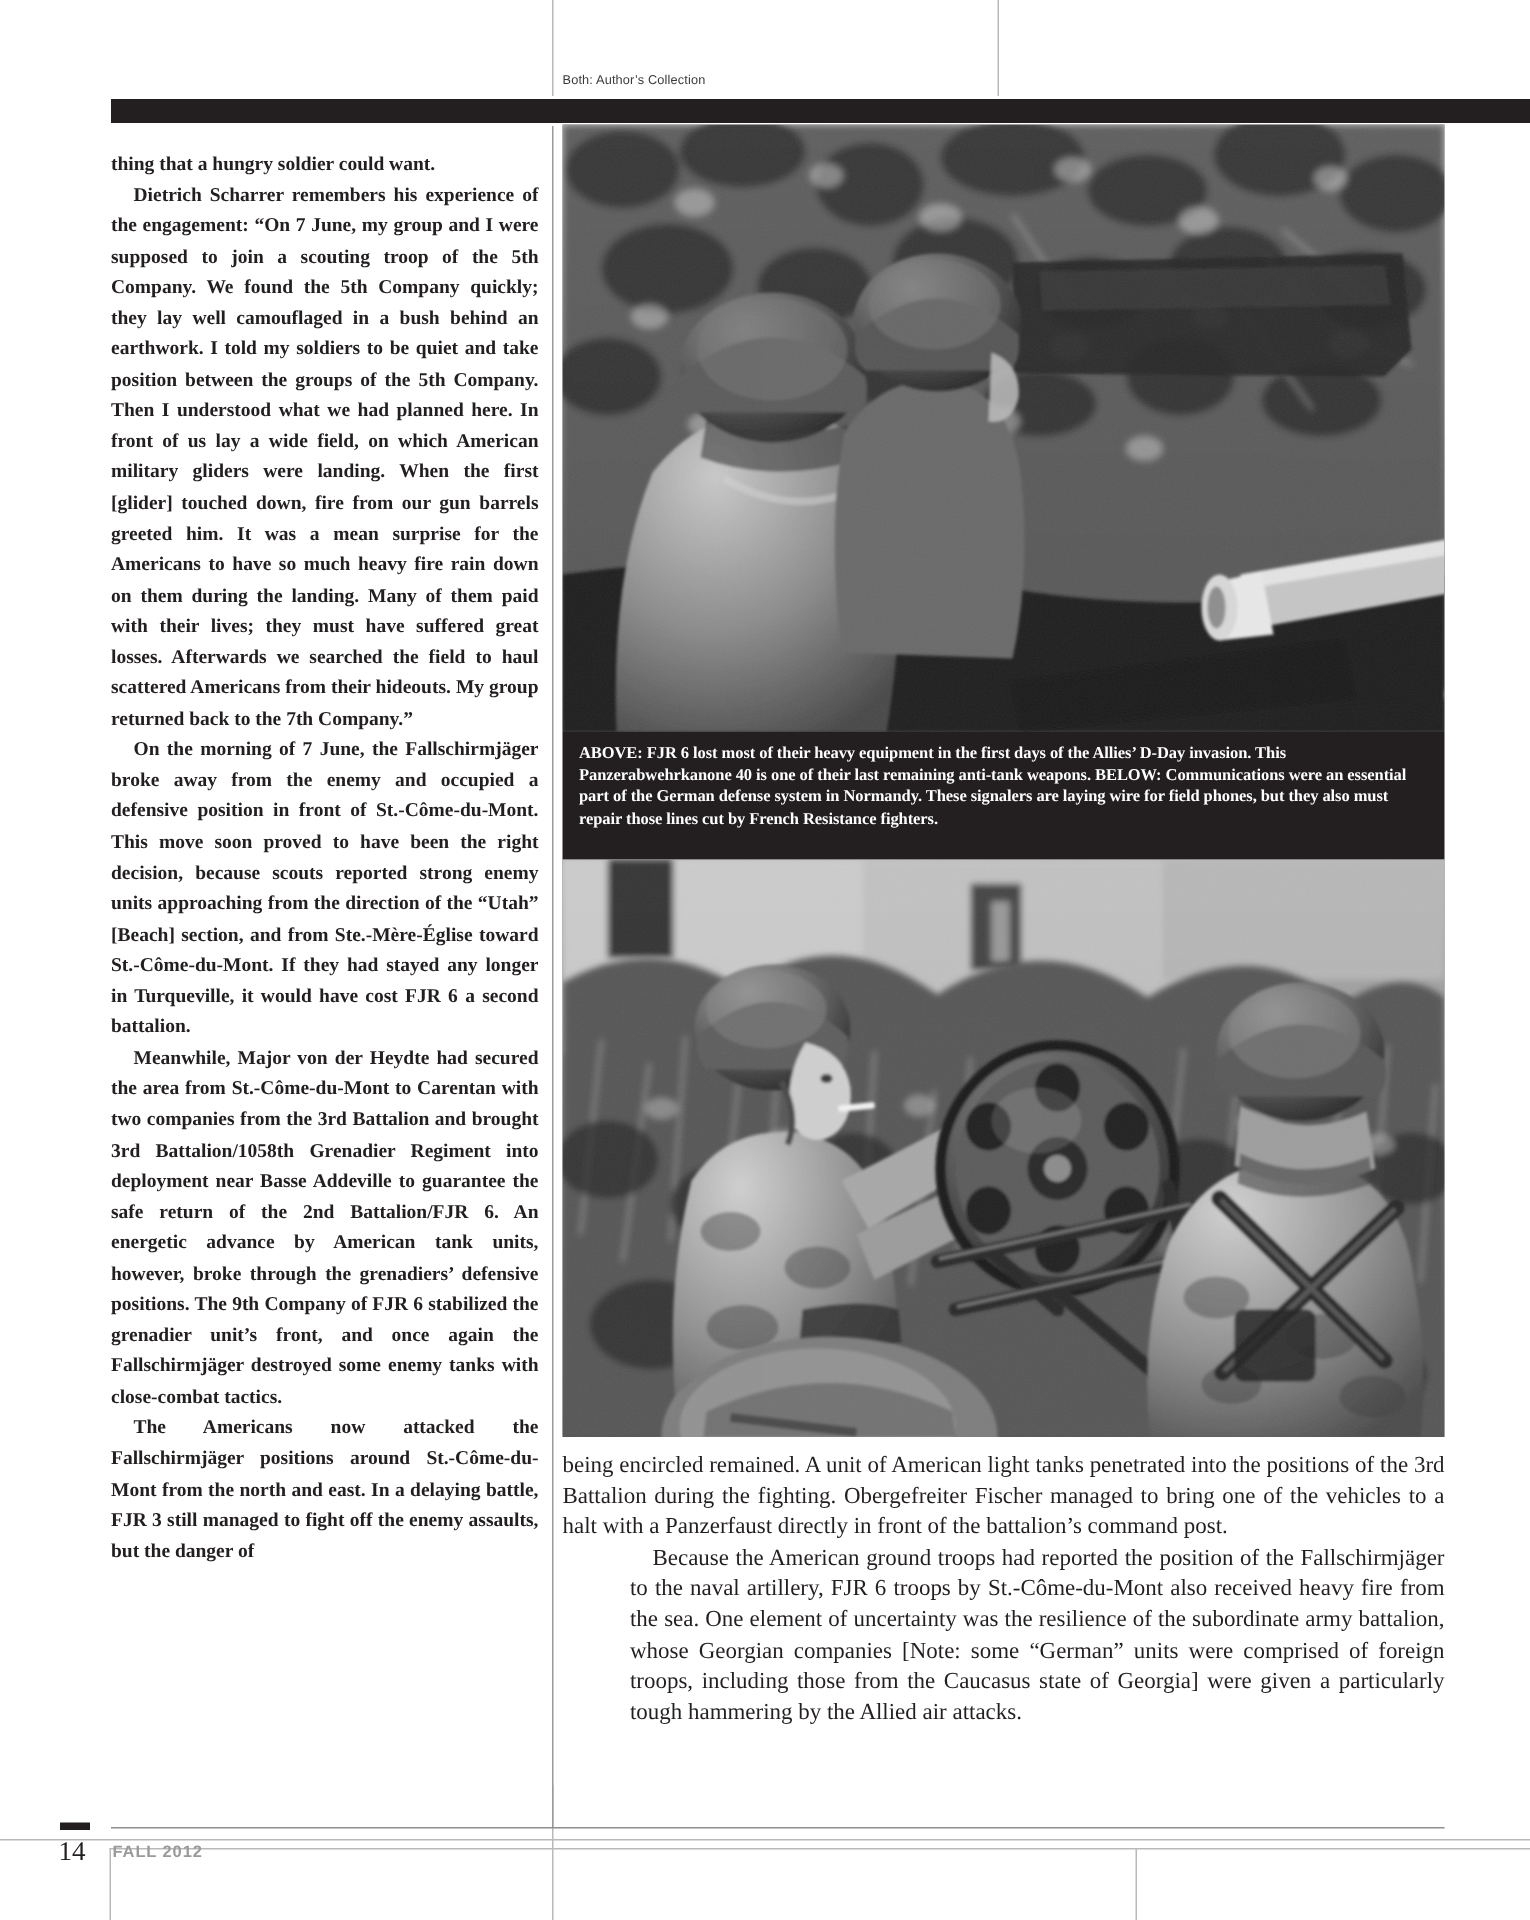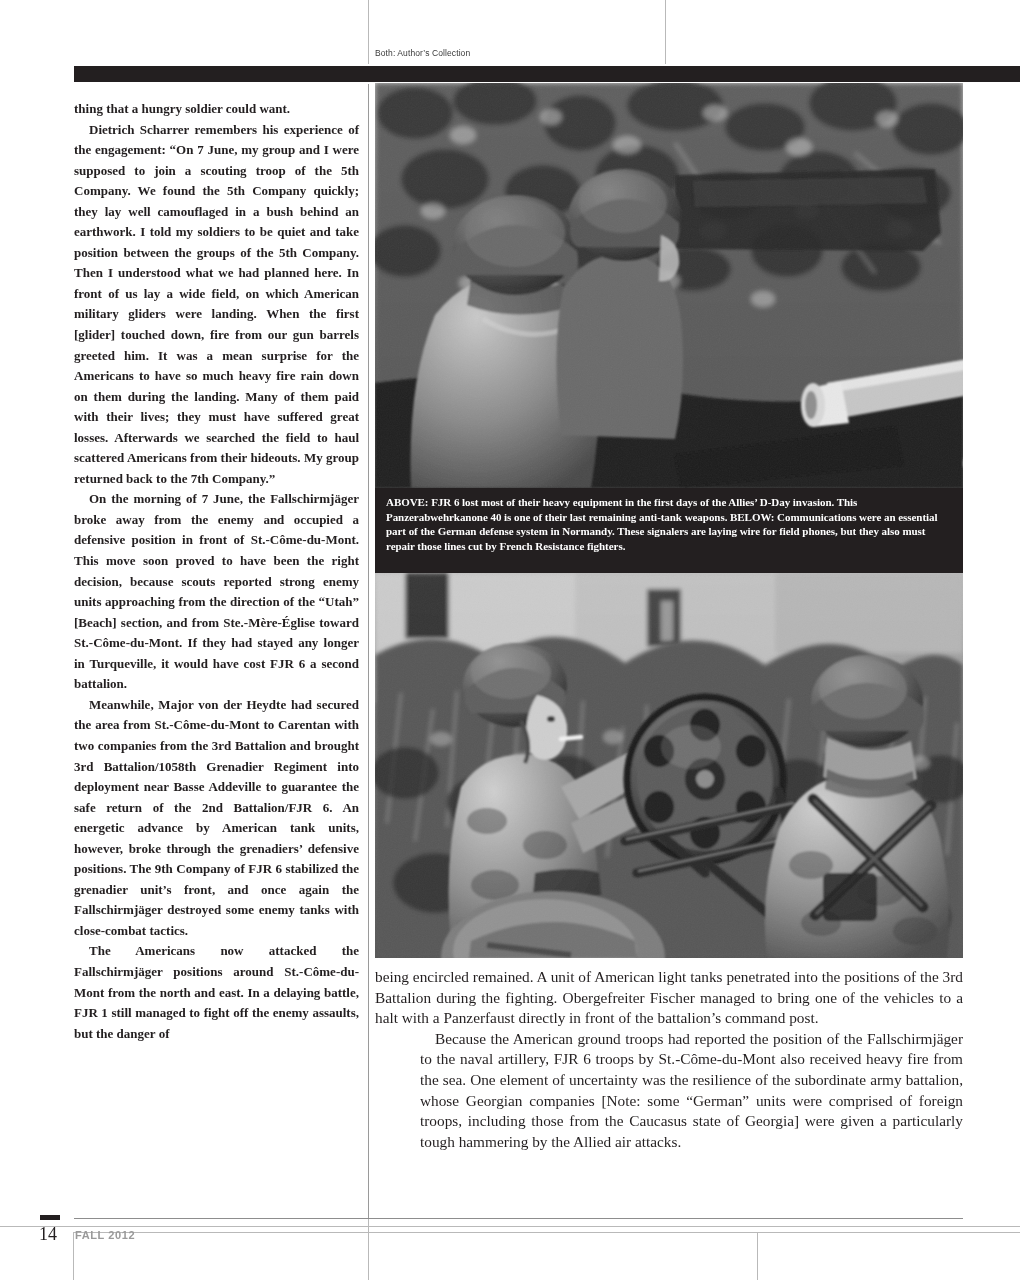--- a/index.html
+++ b/index.html
@@ -189,21 +189,21 @@
 
 <div class="top-band"></div>
 
 <div class="col-divider"></div>
 
 <div class="col-left">
   <p>thing that a hungry soldier could want.</p>
   <p class="indent">Dietrich Scharrer remembers his experience of the engagement: “On 7 June, my group and I were supposed to join a scouting troop of the 5th Company. We found the 5th Company quickly; they lay well camouflaged in a bush behind an earthwork. I told my soldiers to be quiet and take position between the groups of the 5th Company. Then I understood what we had planned here. In front of us lay a wide field, on which American military gliders were landing. When the first [glider] touched down, fire from our gun barrels greeted him. It was a mean surprise for the Americans to have so much heavy fire rain down on them during the landing. Many of them paid with their lives; they must have suffered great losses. Afterwards we searched the field to haul scattered Americans from their hideouts. My group returned back to the 7th Company.”</p>
   <p class="indent">On the morning of 7 June, the Fallschirmjäger broke away from the enemy and occupied a defensive position in front of St.-Côme-du-Mont. This move soon proved to have been the right decision, because scouts reported strong enemy units approaching from the direction of the “Utah” [Beach] section, and from Ste.-Mère-Église toward St.-Côme-du-Mont. If they had stayed any longer in Turqueville, it would have cost FJR 6 a second battalion.</p>
   <p class="indent">Meanwhile, Major von der Heydte had secured the area from St.-Côme-du-Mont to Carentan with two companies from the 3rd Battalion and brought 3rd Battalion/1058th Grenadier Regiment into deployment near Basse Addeville to guarantee the safe return of the 2nd Battalion/FJR 6. An energetic advance by American tank units, however, broke through the grenadiers’ defensive positions. The 9th Company of FJR 6 stabilized the grenadier unit’s front, and once again the Fallschirmjäger destroyed some enemy tanks with close-combat tactics.</p>
-  <p class="indent">The Americans now attacked the Fallschirmjäger positions around St.-Côme-du-Mont from the north and east. In a delaying battle, FJR 1 still managed to fight off the enemy assaults, but the danger of</p>
+  <p class="indent">The Americans now attacked the Fallschirmjäger positions around St.-Côme-du-Mont from the north and east. In a delaying battle, FJR 3 still managed to fight off the enemy assaults, but the danger of</p>
 </div>
 
 <div class="photo-top">
   <svg width="588" height="405" viewBox="0 0 588 405" xmlns="http://www.w3.org/2000/svg" role="img">
     <defs>
       <linearGradient id="tskyG" x1="0" y1="0" x2="0" y2="1">
         <stop offset="0%" stop-color="#cfcfcf"></stop>
         <stop offset="45%" stop-color="#8f8f8f"></stop>
         <stop offset="100%" stop-color="#3d3d3d"></stop>
       </linearGradient>

